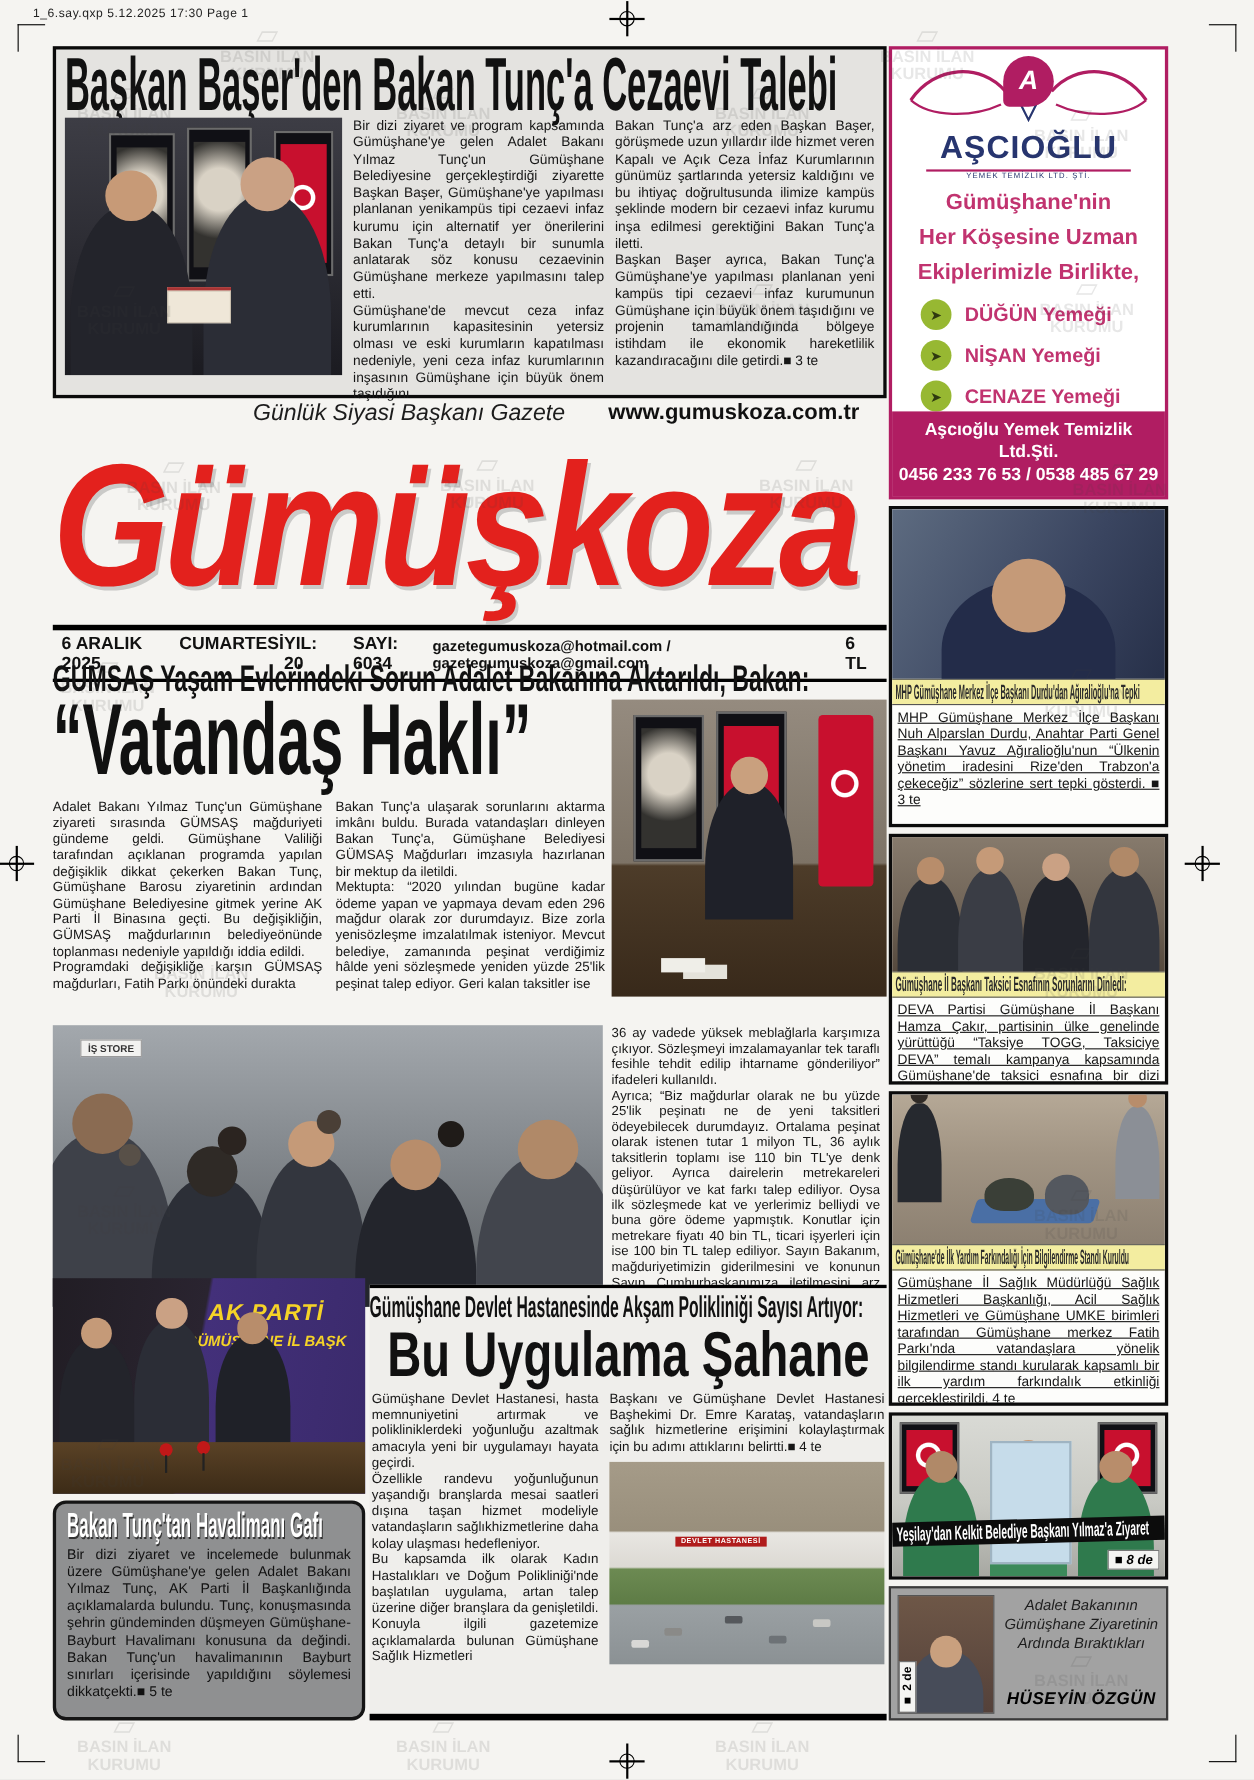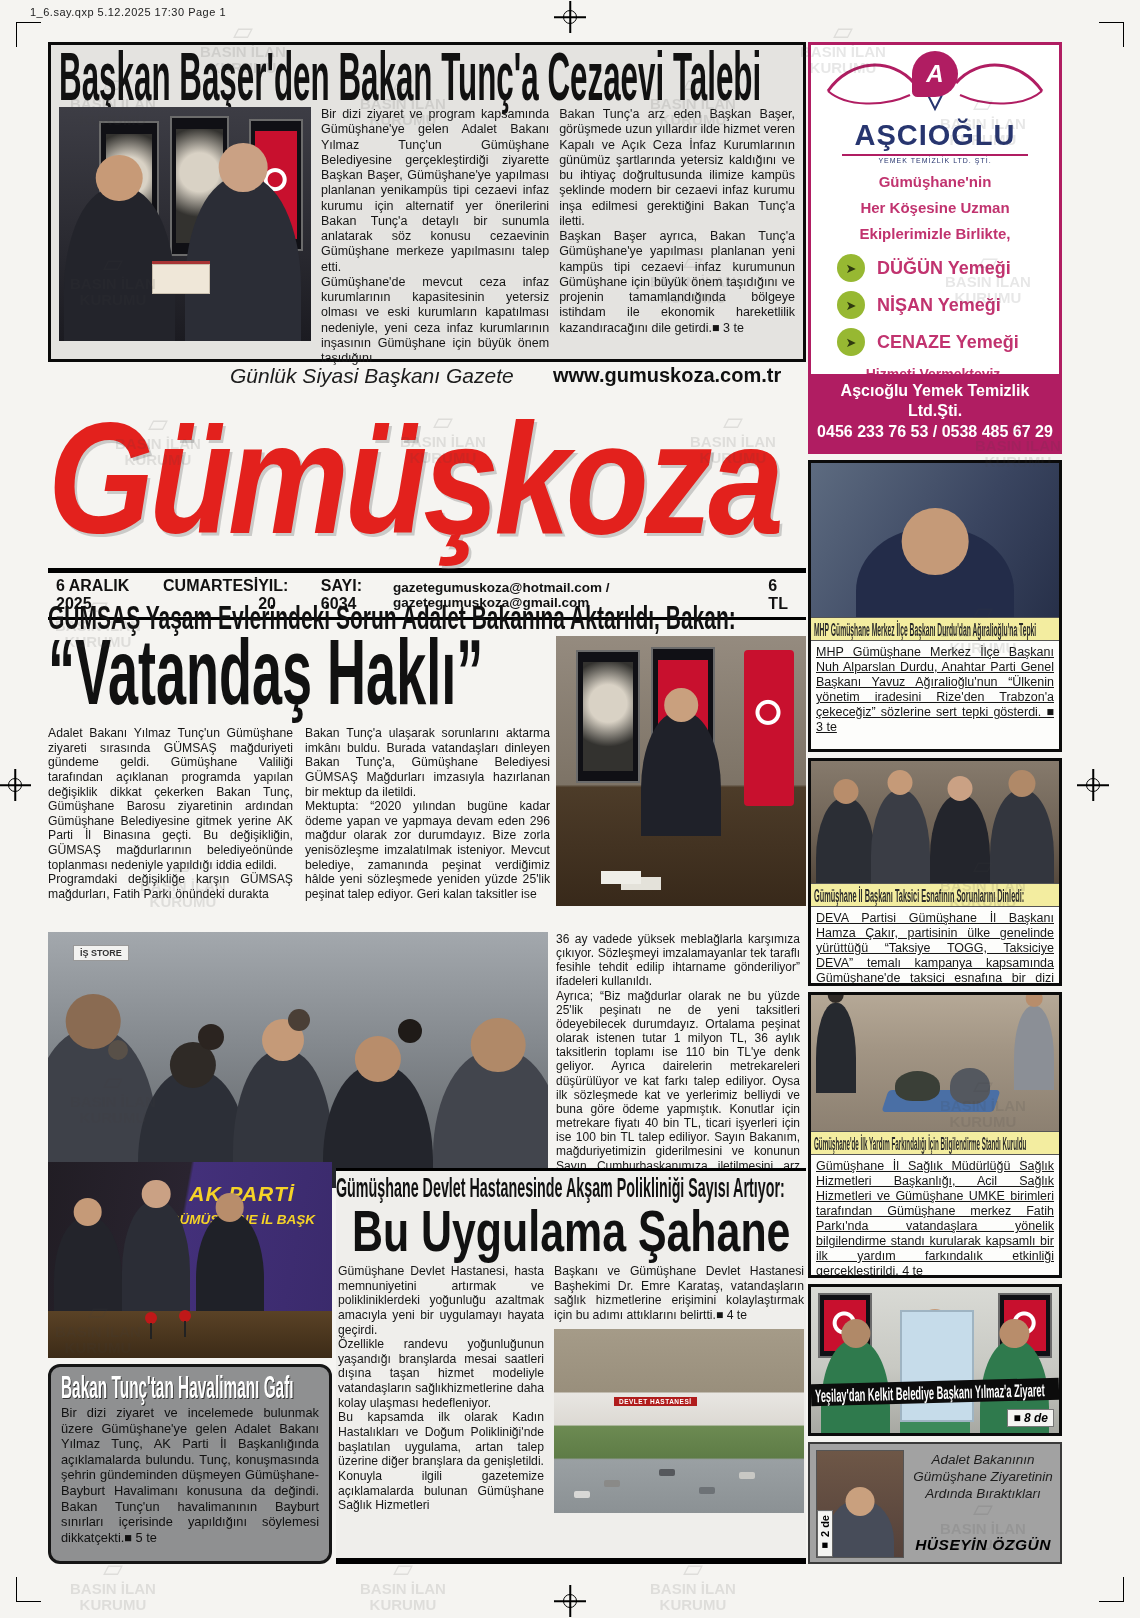--- a/index.html
+++ b/index.html
@@ -42,21 +42,21 @@
   .ta-col2{width:244px;font-size:12.5px;line-height:1.22;}
   
   .ad-box{position:absolute;left:808px;top:42px;width:254px;height:412px;background:#fff;border:3px solid #b01d62;
           box-sizing:border-box;text-align:center;z-index:2;}
   .ad-ornament{position:relative;height:66px;margin-top:6px;}
   .flourish-svg{width:230px;height:64px;}
   .mono{position:absolute;left:50%;top:0;transform:translateX(-50%);width:46px;height:46px;border-radius:50% 50% 50% 12%;
         background:#b01d62;color:#fff;font-style:italic;font-size:24px;font-weight:bold;display:flex;align-items:center;justify-content:center;}
   .ad-brand{color:#27356f;font-weight:bold;font-size:29px;letter-spacing:1px;margin-top:2px;}
   .ad-sub{width:75%;margin:2px auto 6px;border-top:2px solid #b01d62;color:#27356f;font-size:7px;padding-top:1px;letter-spacing:1px;}
-  .ad-line{color:#c1336f;font-size:15px;font-weight:600;margin-top:9px;}
+  .ad-line{color:#c1336f;font-size:20px;font-weight:600;margin-top:9px;}
   .ad-items{margin:12px 0 0 26px;text-align:left;}
   .ad-item{display:flex;align-items:center;gap:12px;margin-bottom:9px;}
   .bullet{width:28px;height:28px;border-radius:50%;background:#97b832;display:flex;align-items:center;justify-content:center;
           color:#2f3a10;font-size:13px;flex:0 0 auto;}
   .ad-item-label{color:#c1336f;font-size:18px;font-weight:600;}
   .ad-closing{color:#c1336f;font-size:14px;font-weight:600;margin-top:10px;}
   .ad-footer{position:absolute;left:0;right:0;bottom:0;background:#b01d62;color:#fff;padding:7px 4px 8px;}
   .ad-footer div{font-size:16px;font-weight:bold;line-height:1.3;}
   
   .masthead{position:absolute;left:48px;top:364px;width:758px;z-index:2;}

